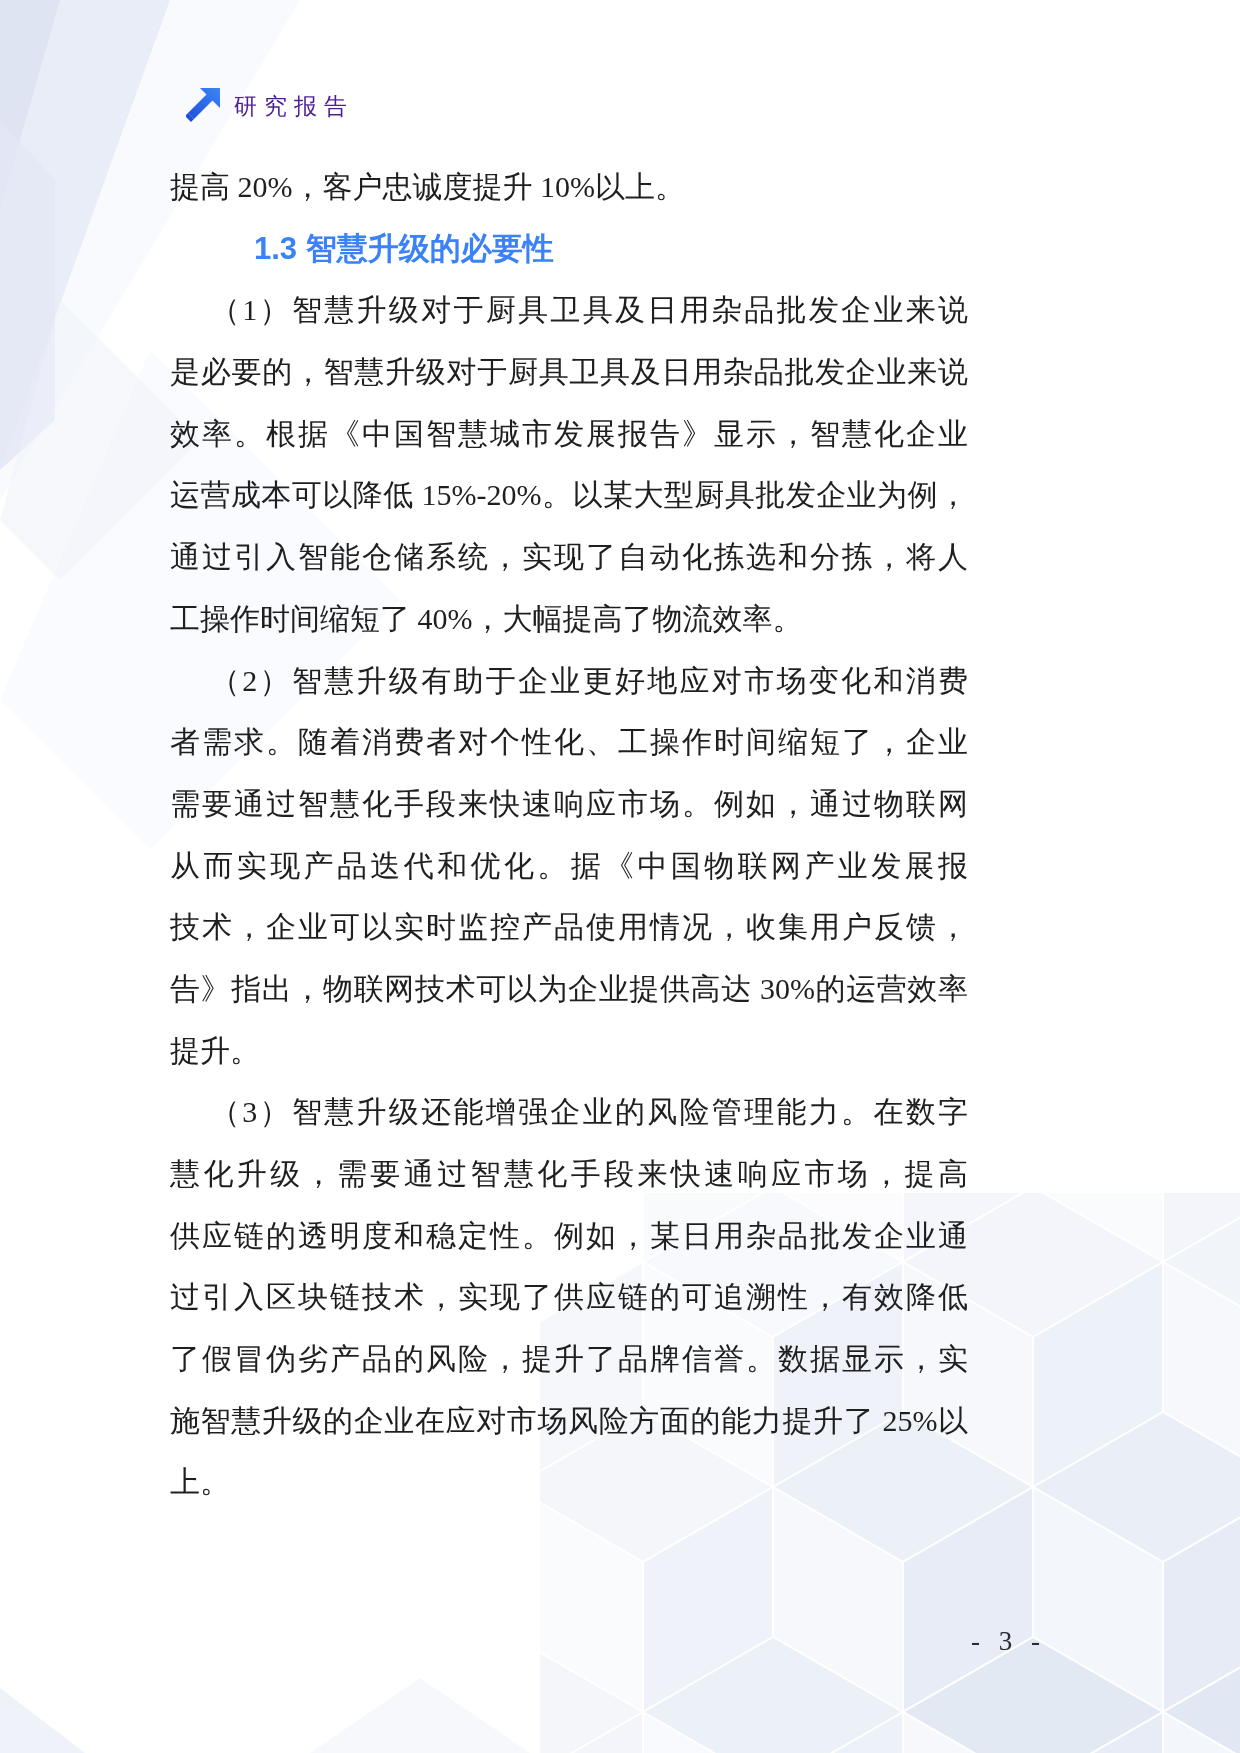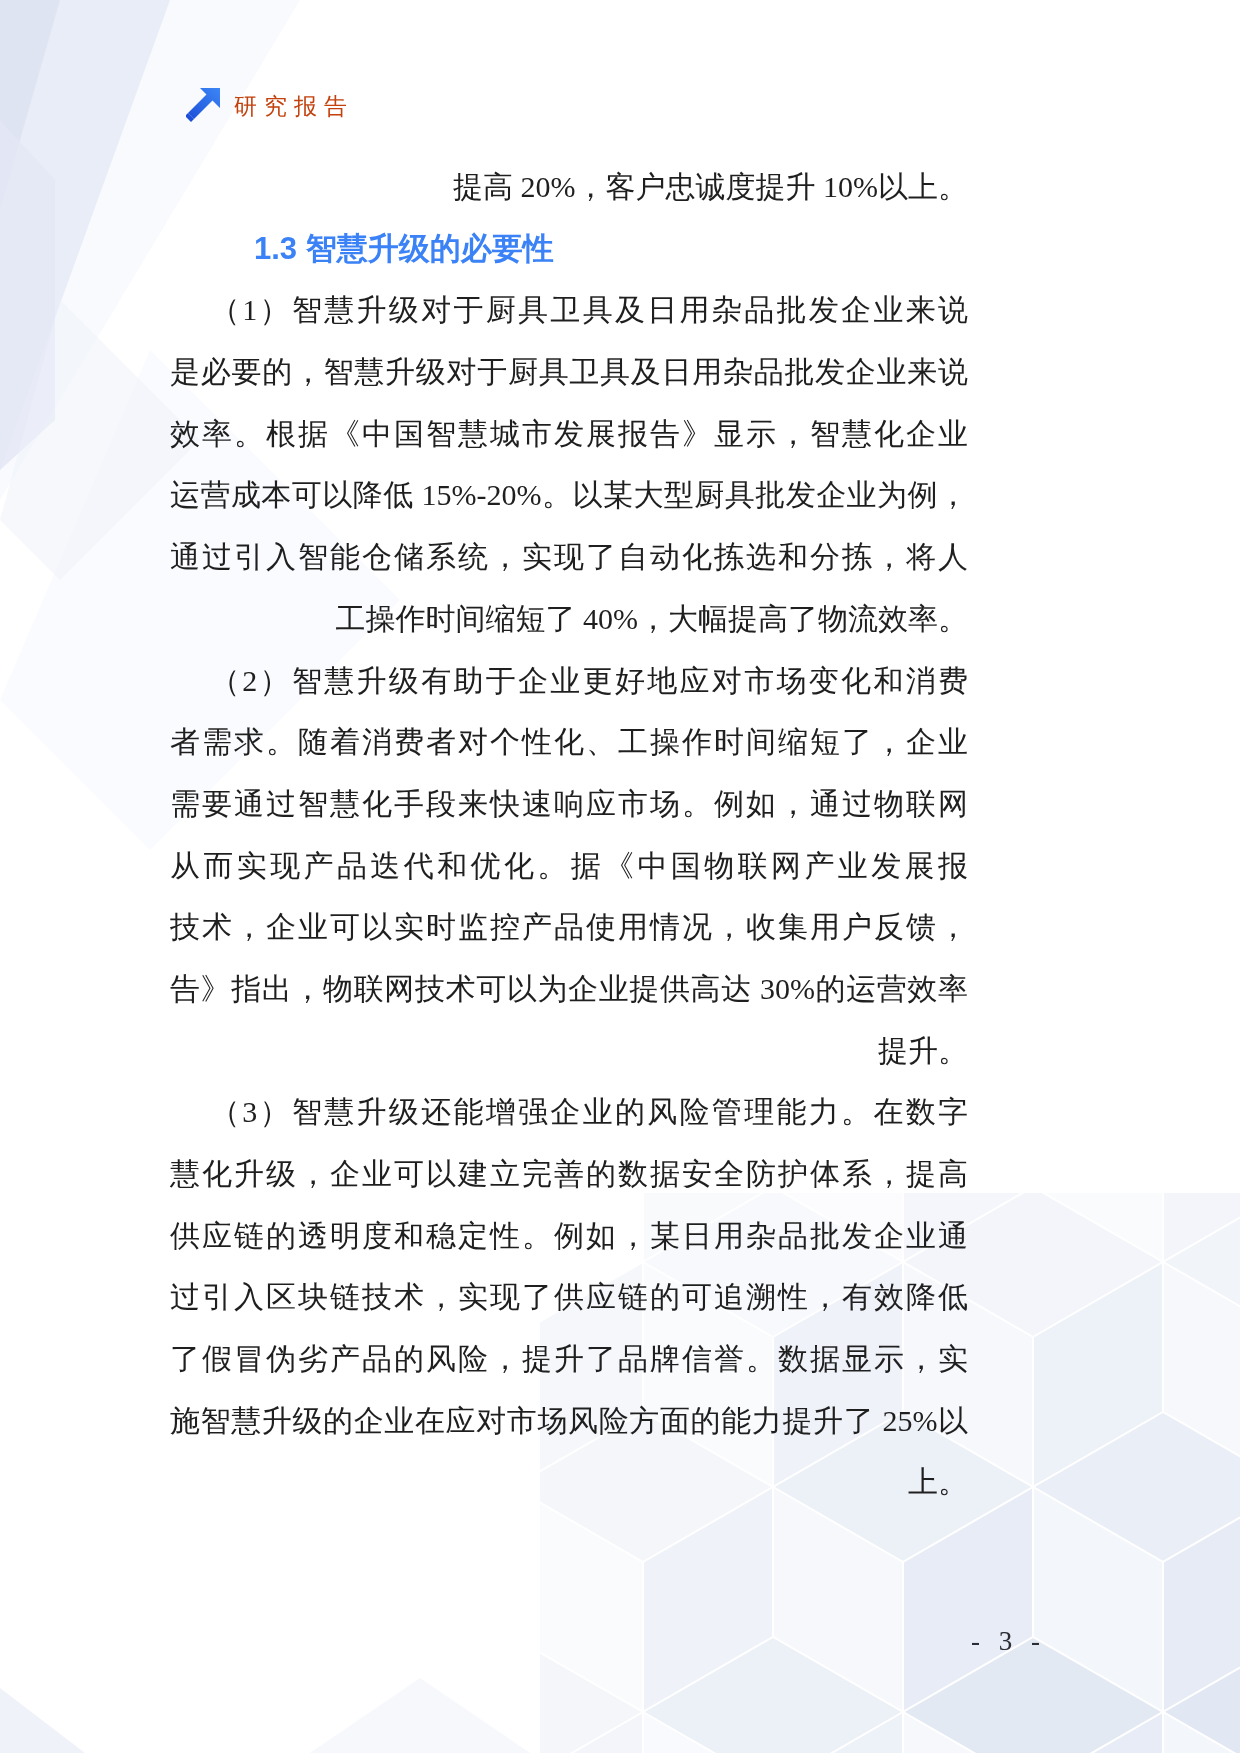--- a/index.html
+++ b/index.html
@@ -10,21 +10,21 @@
   }
   
   .decor{position:absolute;pointer-events:none;}
   #decor-top-left{left:0;top:0;}
   #decor-bottom{right:0;bottom:0;}
   .corner-tri{position:absolute;pointer-events:none;}
   
   .header{position:absolute;left:186px;top:86px;height:40px;display:flex;align-items:center;}
   .logo-mark{width:34px;height:38px;display:block;}
   .logo-text{
-    margin-left:14px;font-size:23px;letter-spacing:7px;color:#c2410c;
+    margin-left:14px;font-size:23px;letter-spacing:7px;color:#4c1d95;
     font-family:"Liberation Serif","DejaVu Serif",serif;white-space:nowrap;
   }
   
   .content{
     position:absolute;left:170px;top:156px;width:798px;
     color:#1f1f1f;
   }
   .line{
     height:61.7px;line-height:61.7px;font-size:30px;
     white-space:normal;overflow:visible;
@@ -34,21 +34,21 @@
   }
   .line.first{
     text-align:justify;text-align-last:justify;
     padding-left:40px;
   }
   .line.heading{
     font-family:"Liberation Sans","DejaVu Sans",sans-serif;
     font-weight:bold;font-size:31px;color:#3b82f6;
     padding-left:84px;
   }
-  .line.plain{text-align:right;}
+  .line.plain{text-align:left;}
   
   .footer{
     position:absolute;left:971px;top:1626px;
     font-size:27px;letter-spacing:6px;color:#2c2c34;white-space:nowrap;
   }
 </style>
 </head>
 <body>
 
 <svg id="decor-top-left" class="decor" width="430" height="900" viewBox="0 0 430 900">
@@ -112,21 +112,21 @@
   <div class="line justify">通过引入智能仓储系统，实现了自动化拣选和分拣，将人</div>
   <div class="line plain">工操作时间缩短了 40%，大幅提高了物流效率。</div>
   <div class="line first">（2）智慧升级有助于企业更好地应对市场变化和消费</div>
   <div class="line justify">者需求。随着消费者对个性化、工操作时间缩短了，企业</div>
   <div class="line justify">需要通过智慧化手段来快速响应市场。例如，通过物联网</div>
   <div class="line justify">从而实现产品迭代和优化。据《中国物联网产业发展报</div>
   <div class="line justify">技术，企业可以实时监控产品使用情况，收集用户反馈，</div>
   <div class="line justify">告》指出，物联网技术可以为企业提供高达 30%的运营效率</div>
   <div class="line plain">提升。</div>
   <div class="line first">（3）智慧升级还能增强企业的风险管理能力。在数字</div>
-  <div class="line justify">慧化升级，企业可以建立完善的数据安全防护体系，提高</div>
+  <div class="line justify">慧化升级，需要通过智慧化手段来快速响应市场，提高</div>
   <div class="line justify">供应链的透明度和稳定性。例如，某日用杂品批发企业通</div>
   <div class="line justify">过引入区块链技术，实现了供应链的可追溯性，有效降低</div>
   <div class="line justify">了假冒伪劣产品的风险，提升了品牌信誉。数据显示，实</div>
   <div class="line justify">施智慧升级的企业在应对市场风险方面的能力提升了 25%以</div>
   <div class="line plain">上。</div>
 </div>
 
 <div class="footer">- 3 -</div>
 
 </body></html>

